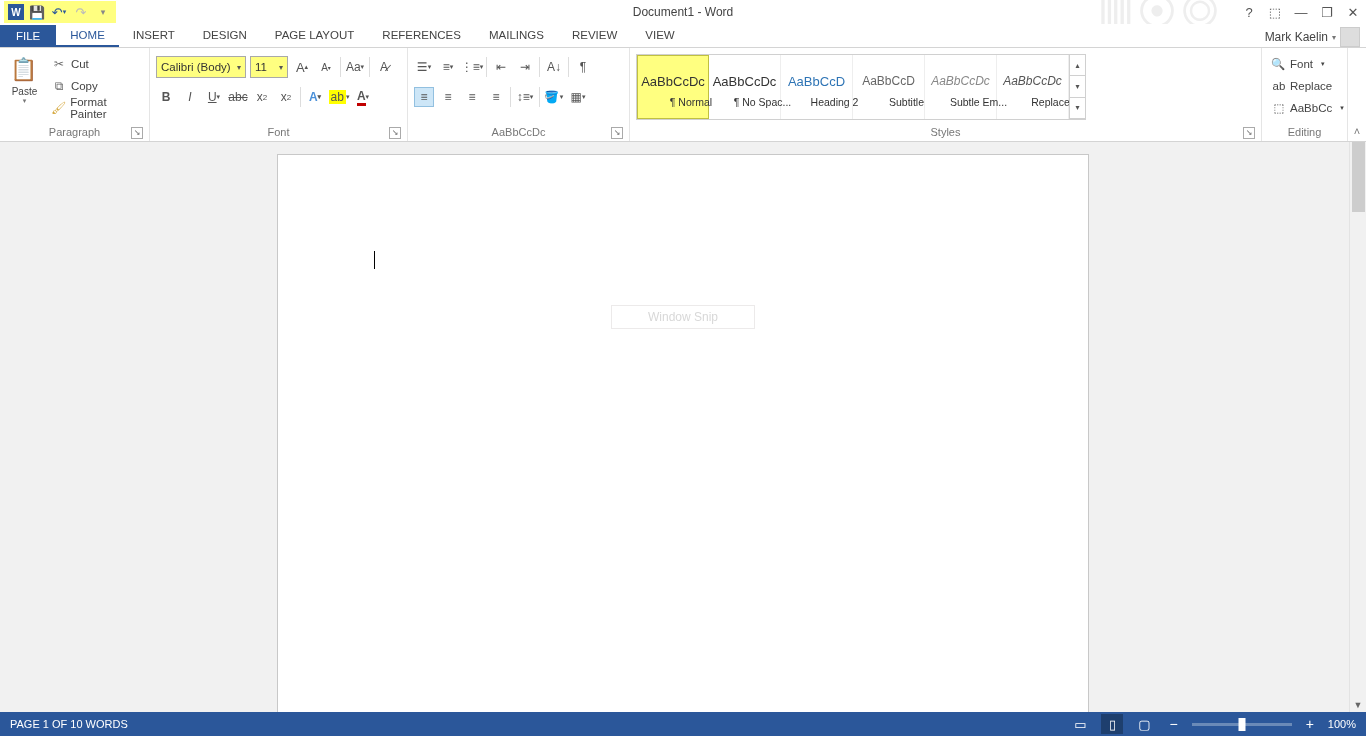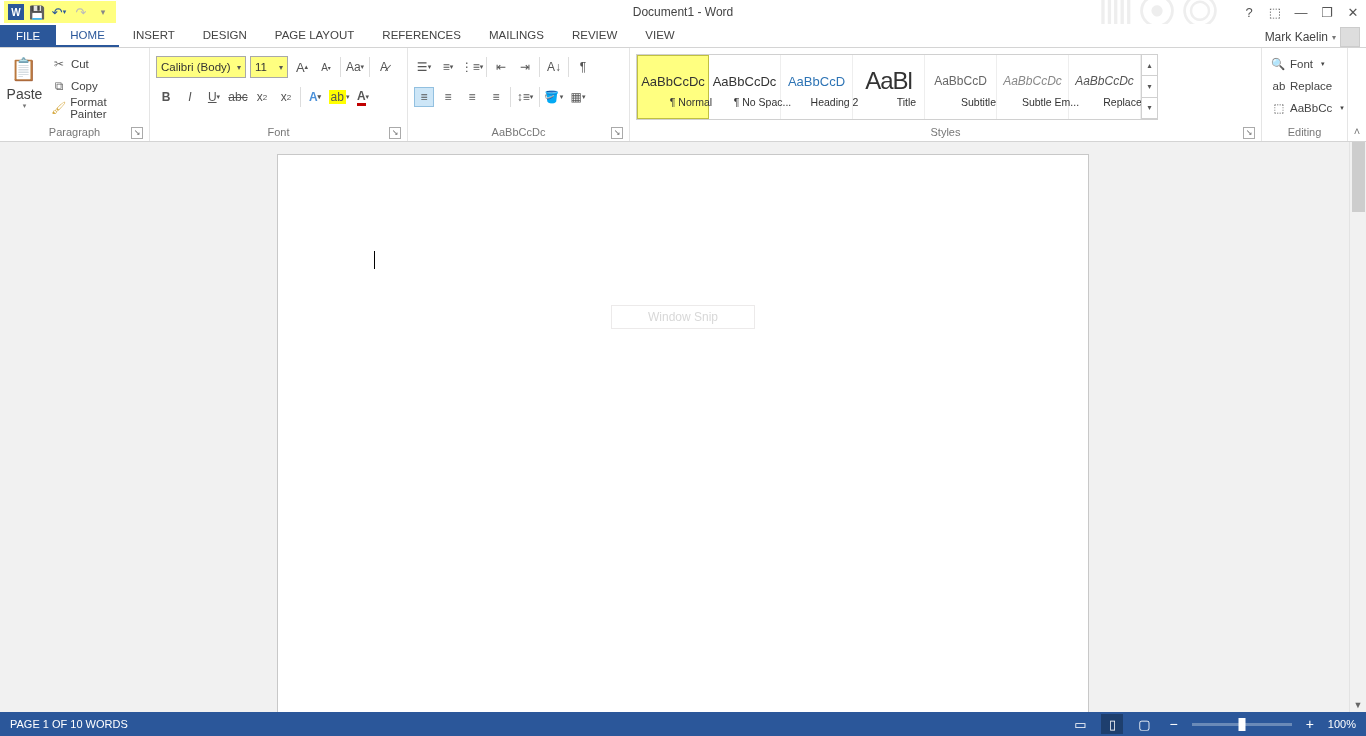--- a/index.html
+++ b/index.html
@@ -24,21 +24,21 @@
 
 
 .ribbon { height: 94px; background: #fff; display: flex; border-bottom: 1px solid #d4d4d4; }
 .group { border-right: 1px solid #e5e5e5; display: flex; flex-direction: column; padding: 2px 6px 0 6px; position: relative; }
 .group-body { flex: 1; display: flex; align-items: flex-start; gap: 4px; padding-top: 4px; }
 .group-label { font-size: 11px; color: #777; text-align: center; padding: 2px 0 3px; position: relative; }
 .group-label .dlg { position: absolute; right: 0; bottom: 2px; width: 12px; height: 12px; border: 1px solid #aaa; font-size: 8px; line-height: 10px; color: #666; text-align: center; }
 
 .big-btn { display: flex; flex-direction: column; align-items: center; width: 40px; }
 .big-btn .ico { width: 32px; height: 32px; display: flex; align-items: center; justify-content: center; font-size: 22px; color: #555; }
-.big-btn .lbl { font-size: 14px; color: #444; }
+.big-btn .lbl { font-size: 10px; color: #444; }
 
 .small-row { display: flex; flex-direction: column; gap: 2px; }
 .small-btn { display: flex; align-items: center; gap: 4px; font-size: 11.5px; color: #444; height: 20px; padding: 0 4px;}
 .small-btn .ico { width: 16px; height: 16px; display:flex;align-items:center;justify-content:center; color:#666; font-size:12px;}
 
 .font-row1, .font-row2, .para-row1, .para-row2 { display: flex; align-items: center; gap: 4px; height: 26px; }
 .font-name { width: 90px; height: 22px; border: 1px solid #a9a9a9; background: #ffff80; display: flex; align-items: center; padding: 0 4px; font-size: 11.5px; color: #333; }
 .font-name .dd, .font-size .dd { margin-left: auto; font-size: 8px; color: #555; }
 .font-size { width: 38px; height: 22px; border: 1px solid #a9a9a9; background: #ffff80; display: flex; align-items: center; padding: 0 4px; font-size: 11.5px; color: #333; }
 .rbtn { width: 20px; height: 20px; display: flex; align-items: center; justify-content: center; color: #555; font-size: 12px; border: 1px solid transparent; }
@@ -236,24 +236,20 @@
           </div>
           <div class="style-item">
             <div class="style-prev" style="">AaBbCcDc</div>
             <div class="style-name">¶ No Spac...</div>
           </div>
           <div class="style-item">
             <div class="style-prev" style="color:#2e74b5;font-size:13px">AaBbCcD</div>
             <div class="style-name">Heading 2</div>
           </div>
           <div class="style-item">
-            <div class="style-prev" style="font-size:24px;color:#333;letter-spacing:-1px">AaBl</div>
-            <div class="style-name">Title</div>
-          </div>
-          <div class="style-item">
             <div class="style-prev" style="color:#666;font-size:12px">AaBbCcD</div>
             <div class="style-name">Subtitle</div>
           </div>
           <div class="style-item">
             <div class="style-prev" style="font-style:italic;color:#888;font-size:12px">AaBbCcDc</div>
             <div class="style-name">Subtle Em...</div>
           </div>
           <div class="style-item">
             <div class="style-prev" style="font-style:italic;color:#555;font-size:12px">AaBbCcDc</div>
             <div class="style-name">Replace</div>

